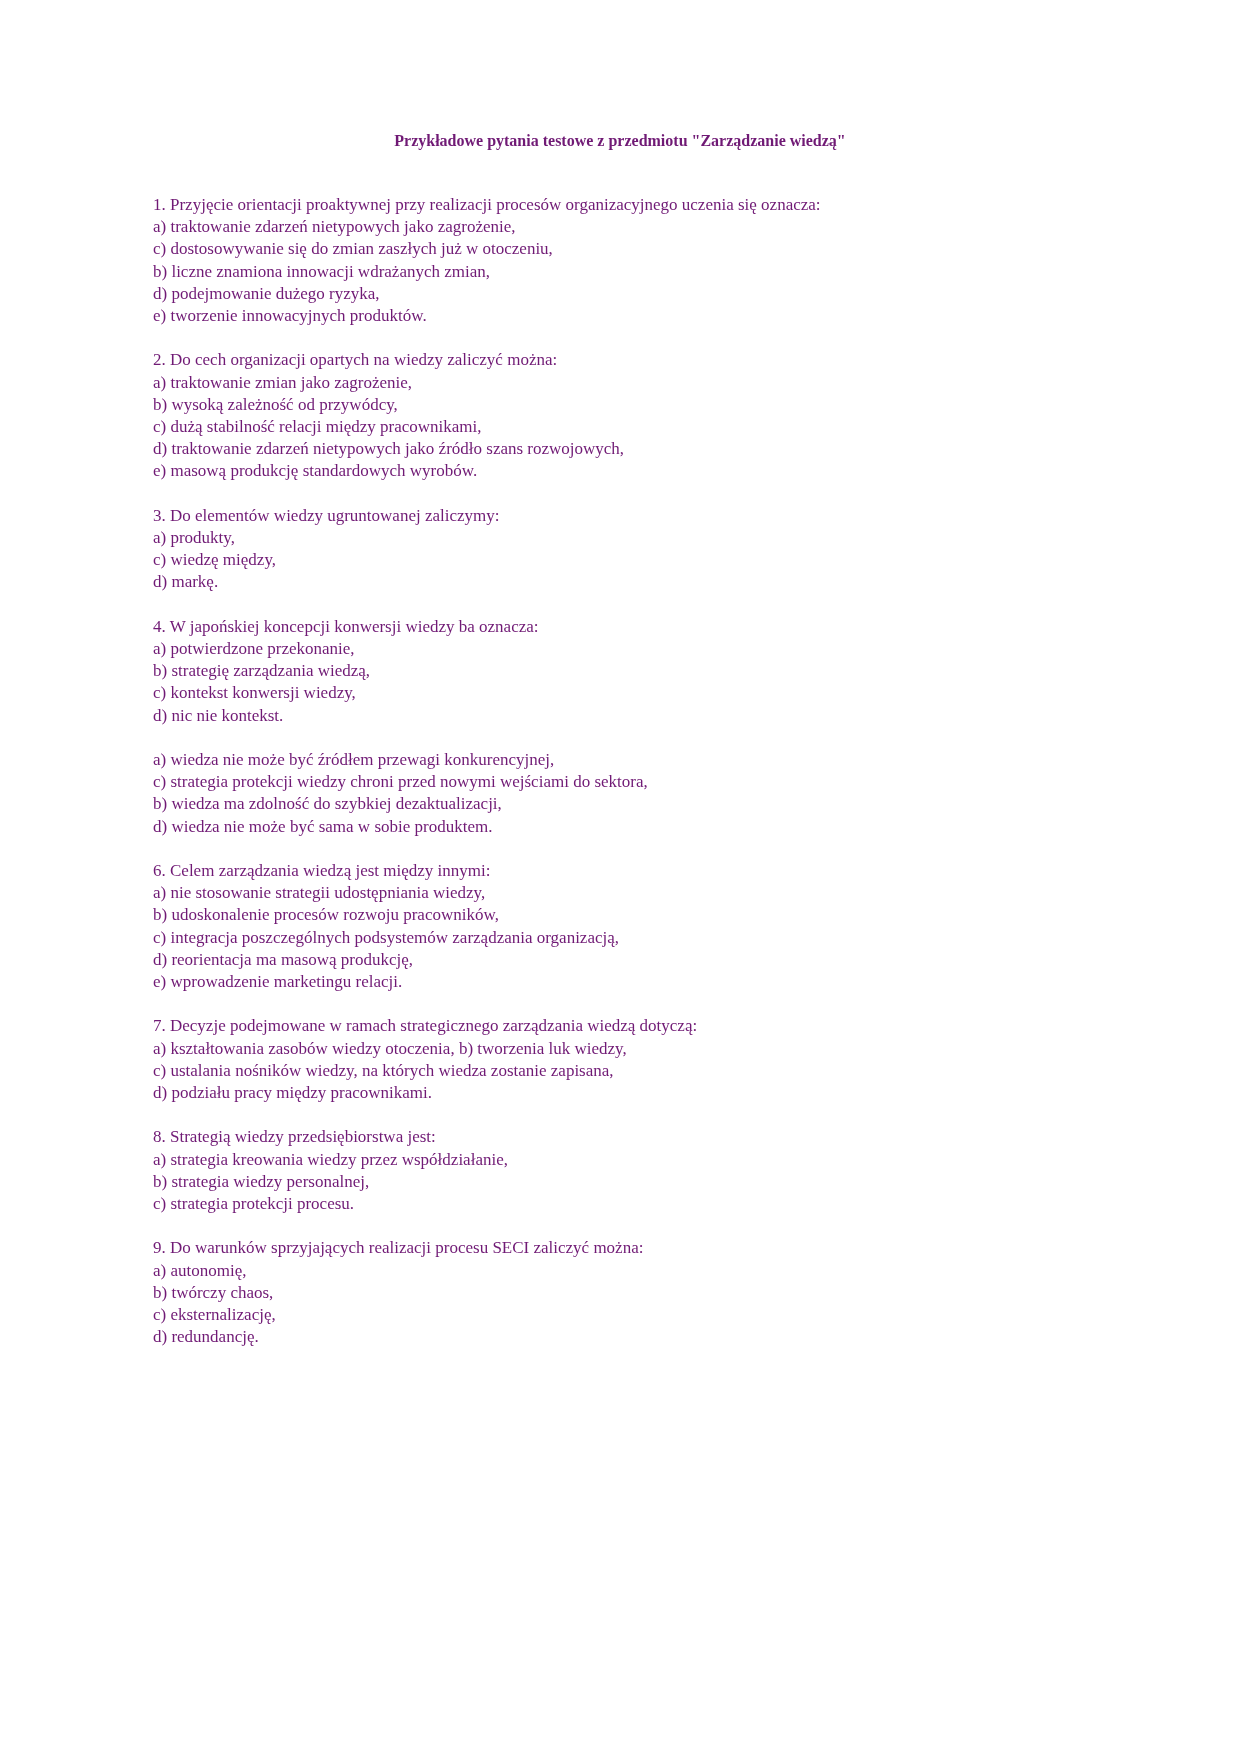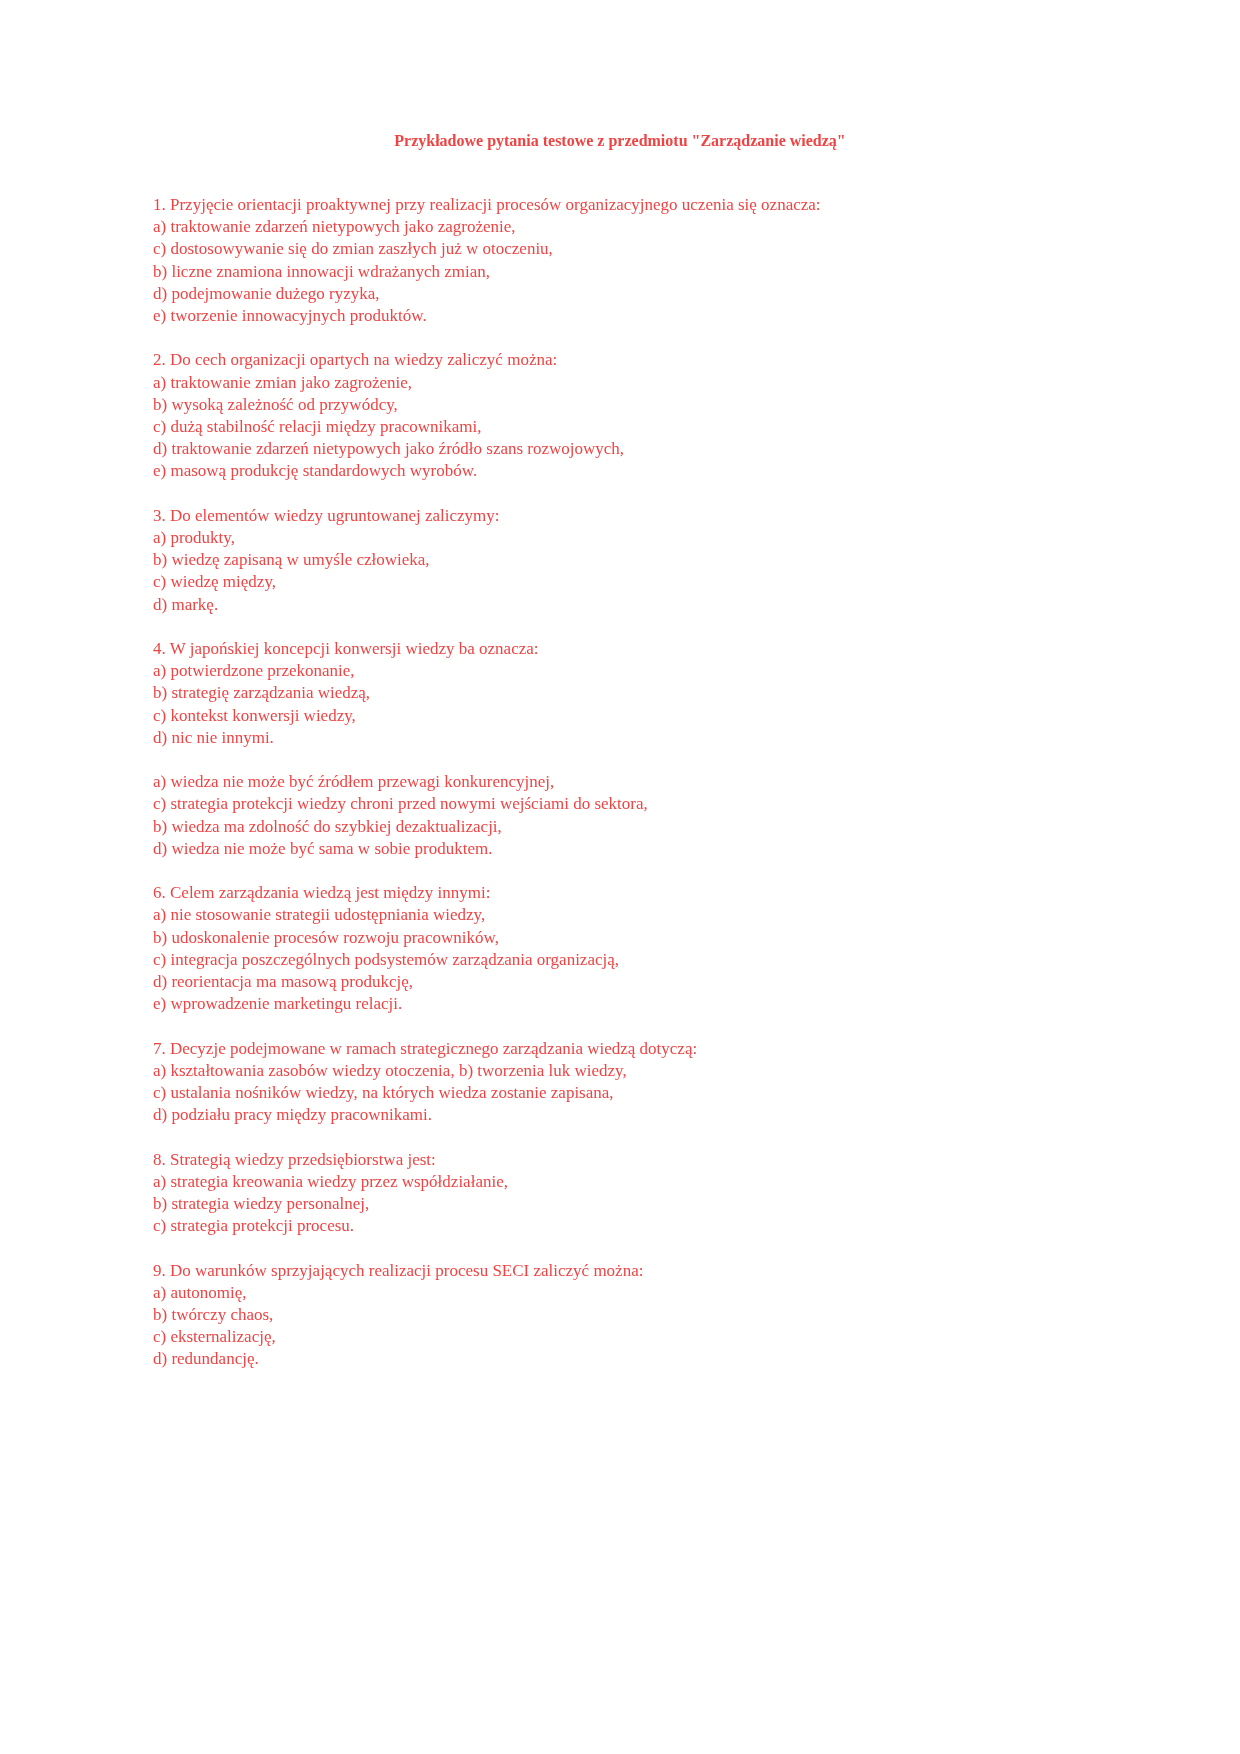--- a/index.html
+++ b/index.html
@@ -1,19 +1,19 @@
 <!DOCTYPE html>
 <html><head>
 <meta charset="utf-8">
 <style>
   html, body { margin: 0; padding: 0; background: #ffffff; }
   body { width: 1240px; height: 1754px; position: relative; overflow: hidden; }
   .page {
     position: absolute; left: 0; top: 0; width: 1240px; height: 1754px;
-    background: #ffffff; color: #ef4444;
+    background: #ffffff; color: #701a75;
     font-family: "Liberation Serif", "DejaVu Serif", serif;
   }
   .title {
     position: absolute; top: 132px; left: 0; width: 1240px;
     text-align: center; font-weight: bold; font-size: 16px; letter-spacing: 0px;
   }
   .content {
     position: absolute; left: 133px; top: 194px; width: 1000px;
     font-size: 17px; line-height: 22.2px; margin-left: 20px;
   }
@@ -42,31 +42,30 @@
       <div class="opt-line">a) traktowanie zmian jako zagrożenie,</div>
       <div class="opt-line">b) wysoką zależność od przywódcy,</div>
       <div class="opt-line">c) dużą stabilność relacji między pracownikami,</div>
       <div class="opt-line">d) traktowanie zdarzeń nietypowych jako źródło szans rozwojowych,</div>
       <div class="opt-line">e) masową produkcję standardowych wyrobów.</div>
     </div>
 
     <div class="question">
       <div class="q-line">3. Do elementów wiedzy ugruntowanej zaliczymy:</div>
       <div class="opt-line">a) produkty,</div>
-      <div class="opt-line">b) wiedzę zapisaną w umyśle człowieka,</div>
       <div class="opt-line">c) wiedzę między,</div>
       <div class="opt-line">d) markę.</div>
     </div>
 
     <div class="question">
       <div class="q-line">4. W japońskiej koncepcji konwersji wiedzy ba oznacza:</div>
       <div class="opt-line">a) potwierdzone przekonanie,</div>
       <div class="opt-line">b) strategię zarządzania wiedzą,</div>
       <div class="opt-line">c) kontekst konwersji wiedzy,</div>
-      <div class="opt-line">d) nic nie innymi.</div>
+      <div class="opt-line">d) nic nie kontekst.</div>
     </div>
 
     <div class="question">
       <div class="opt-line">a) wiedza nie może być źródłem przewagi konkurencyjnej,</div>
       <div class="opt-line">c) strategia protekcji wiedzy chroni przed nowymi wejściami do sektora,</div>
       <div class="opt-line">b) wiedza ma zdolność do szybkiej dezaktualizacji,</div>
       <div class="opt-line">d) wiedza nie może być sama w sobie produktem.</div>
     </div>
 
     <div class="question">

